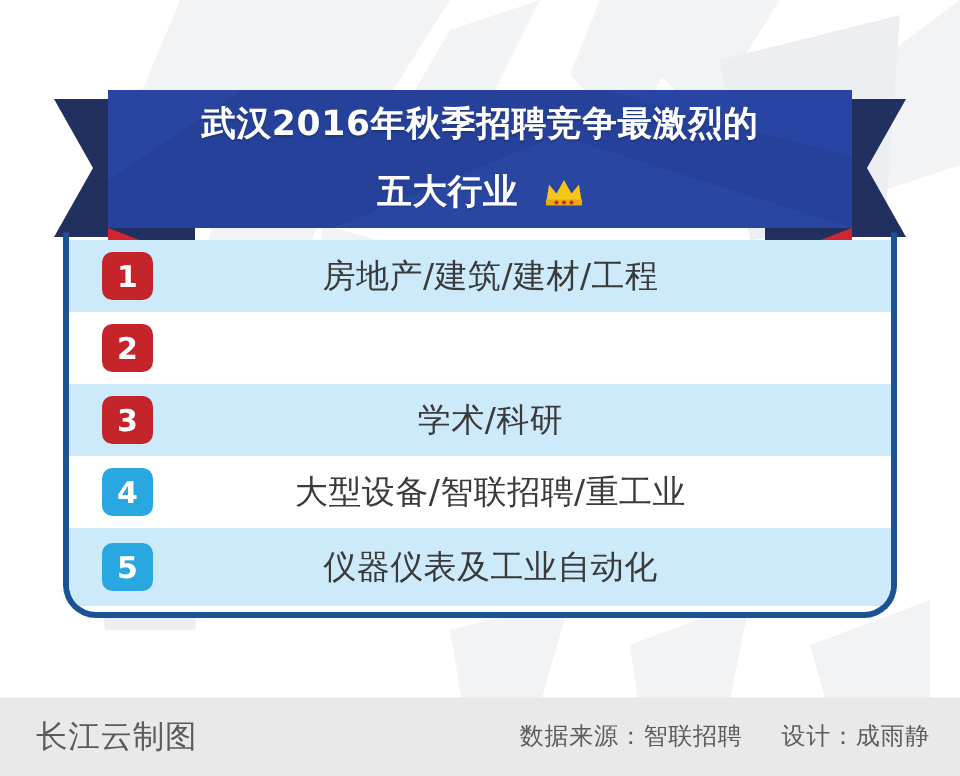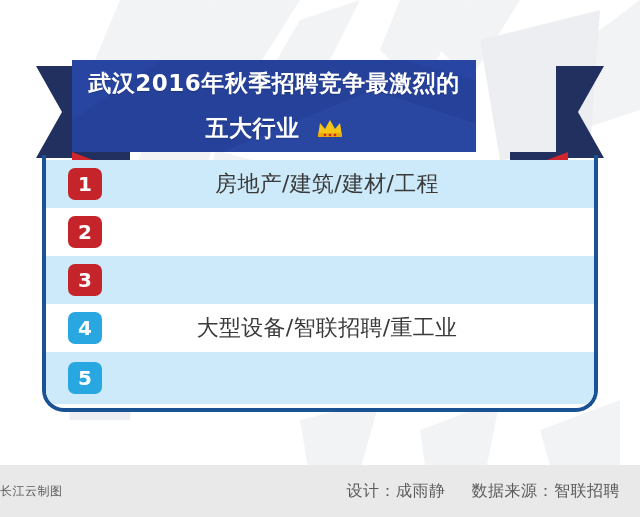--- a/index.html
+++ b/index.html
@@ -37,21 +37,21 @@
   .banner-fold {
     position:absolute;
     top:112px;
     width:58px; height:22px;
   }
   .banner-fold.left  { left:72px; }
   .banner-fold.right { right:72px; }
   .banner-main {
     position:absolute;
     left:72px; top:20px;
-    width:404px; height:92px;
+    width:496px; height:92px;
     background:#26419a;
     display:flex;
     flex-direction:column;
     align-items:center;
     justify-content:center;
   }
   .banner-sheen {
     position:absolute; inset:0;
     overflow:hidden;
     pointer-events:none;
@@ -137,21 +137,22 @@
   
   .footer {
     position:absolute;
     left:0; top:465px;
     width:640px; height:52px;
     background:#e9e9e9;
     display:flex;
     align-items:center;
   }
   .footer-left {
-    font-size:12px;
+    margin-left:24px;
+    font-size:21px;
     color:#5b5b5b;
     letter-spacing:0.5px;
   }
   .footer-right {
     margin-left:auto;
     margin-right:20px;
     display:flex;
     align-items:center;
     gap:26px;
     font-size:16px;
@@ -255,34 +256,36 @@
       <span class="badge" style="background:#c5242b;">1</span>
       <span class="row-label">房地产/建筑/建材/工程</span>
     </div>
 
     <div class="row plain">
       <span class="badge" style="background:#c5242b;">2</span>
     </div>
 
     <div class="row shade">
       <span class="badge" style="background:#c5242b;">3</span>
+      <span class="row-label">学术/科研</span>
     </div>
 
     <div class="row plain">
       <span class="badge" style="background:#29a7e1;">4</span>
       <span class="row-label">大型设备/智联招聘/重工业</span>
     </div>
 
     <div class="row shade">
       <span class="badge" style="background:#29a7e1;">5</span>
+      <span class="row-label">仪器仪表及工业自动化</span>
     </div>
 
   </div>
 
   <div class="footer">
     <span class="footer-left">长江云制图</span>
     <div class="footer-right">
+      <span>数据来源：智联招聘</span>
       <span>设计：成雨静</span>
-      <span>数据来源：智联招聘</span>
     </div>
   </div>
 
 </div>
 
 </body></html>

